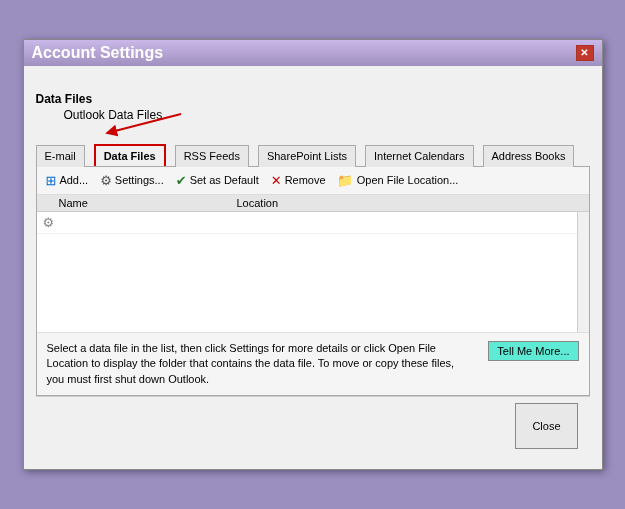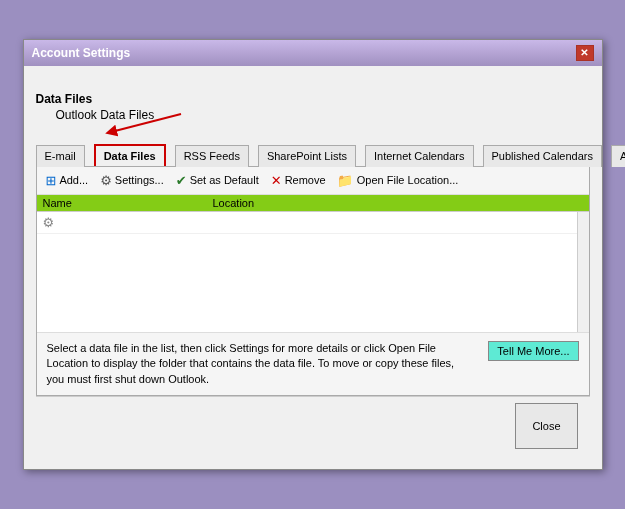--- a/index.html
+++ b/index.html
@@ -25,21 +25,21 @@
     .title-bar {
       background: linear-gradient(to bottom, #c9b8e8, #a090c0);
       padding: 5px 8px;
       display: flex;
       align-items: center;
       justify-content: space-between;
       height: 26px;
     }
     .title-bar-text {
       color: white;
-      font-size: 12px;
+      font-size: 16px;
       font-weight: bold;
     }
     .title-bar-close {
       background: #c0392b;
       color: white;
       border: 1px solid #a93226;
       width: 18px;
       height: 16px;
       font-size: 10px;
       cursor: pointer;
@@ -135,23 +135,24 @@
     .icon-remove { color: #cc0000; font-size: 13px; }
     .icon-folder { color: #e8c030; font-size: 13px; }
     .table-area {
       flex: 1;
       display: flex;
       flex-direction: column;
     }
     .table-header {
       display: grid;
       grid-template-columns: 170px 1fr 12px;
-      background: #84cc16;
+      background: #e5e5e5;
       border-bottom: 1px solid #ccc;
-      padding: 2px 6px;
+      padding: 2px 22px;
+      gap: 8px;
     }
     .table-header-cell {
       font-size: 11px;
       color: #000;
       font-weight: normal;
     }
     .table-scroll {
       flex: 1;
       overflow-y: auto;
       position: relative;
@@ -230,39 +231,38 @@
     <span class="title-bar-text">Account Settings</span>
     <button class="title-bar-close">✕</button>
   </div>
 
   <div class="dialog-body">
 
     <div class="section-header">
       <span class="section-title">Data Files</span>
     </div>
     <div style="position:relative; height:32px; margin-bottom:4px;">
-      <span class="section-subtitle" style="position:absolute; top:0; left:12px;">Outlook Data Files</span>
+      <span class="section-subtitle" style="position:absolute; top:0; left:20px;">Outlook Data Files</span>
 
       <svg class="arrow-svg" width="120" height="28" style="position:absolute; top:2px; left:55px;">
         <defs>
           <marker id="arrowhead" markerWidth="6" markerHeight="6" refX="3" refY="3" orient="auto">
             <polygon points="0 0, 6 3, 0 6" fill="#cc0000"></polygon>
           </marker>
         </defs>
         <line x1="90" y1="4" x2="20" y2="22" stroke="#cc0000" stroke-width="2" marker-end="url(#arrowhead)"></line>
       </svg>
     </div>
 
     <div class="tabs">
       <div class="tab">E-mail</div>
       <div class="tab active">Data Files</div>
       <div class="tab">RSS Feeds</div>
       <div class="tab">SharePoint Lists</div>
       <div class="tab">Internet Calendars</div>
-      <div class="tab">Published Calendars</div>
       <div class="tab">Address Books</div>
     </div>
 
     <div class="tab-content">
 
       <div class="toolbar">
         <button class="toolbar-btn">
           <span class="icon-add">⊞</span>
           <span>Add...</span>
         </button>

